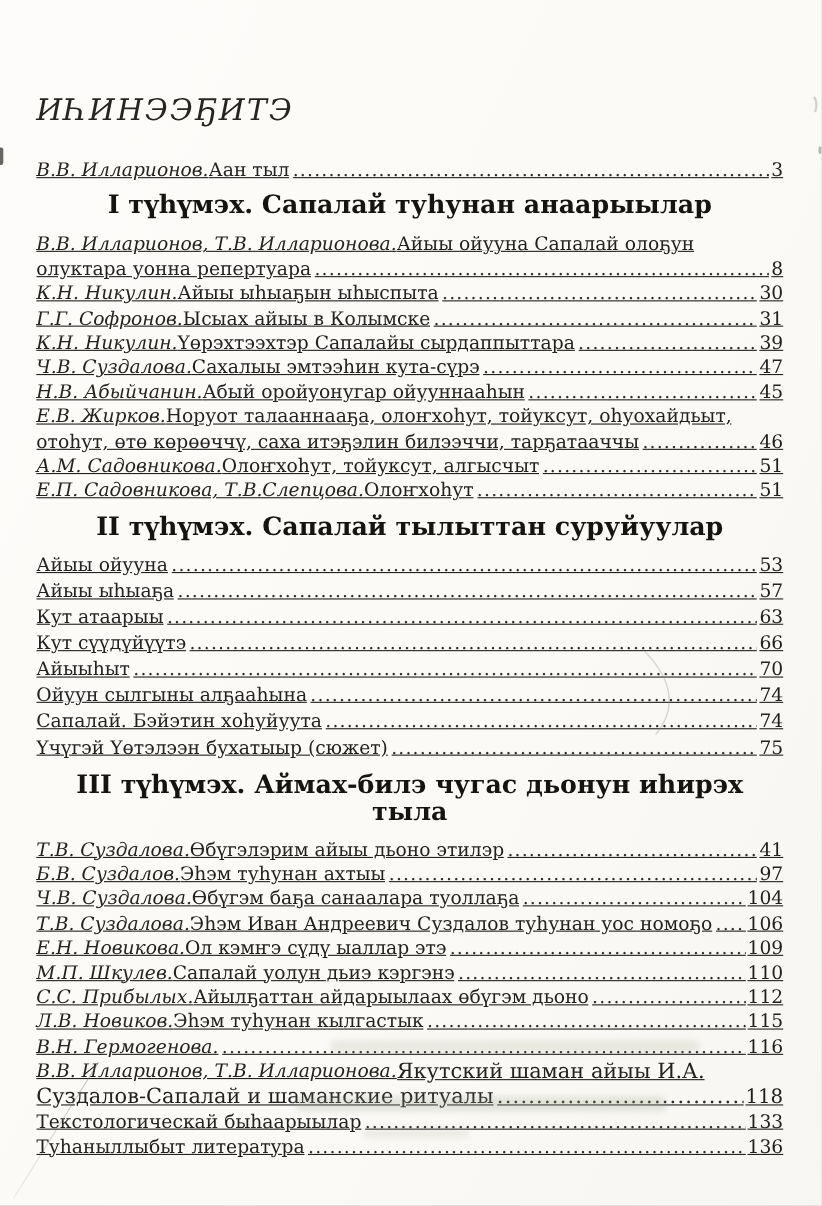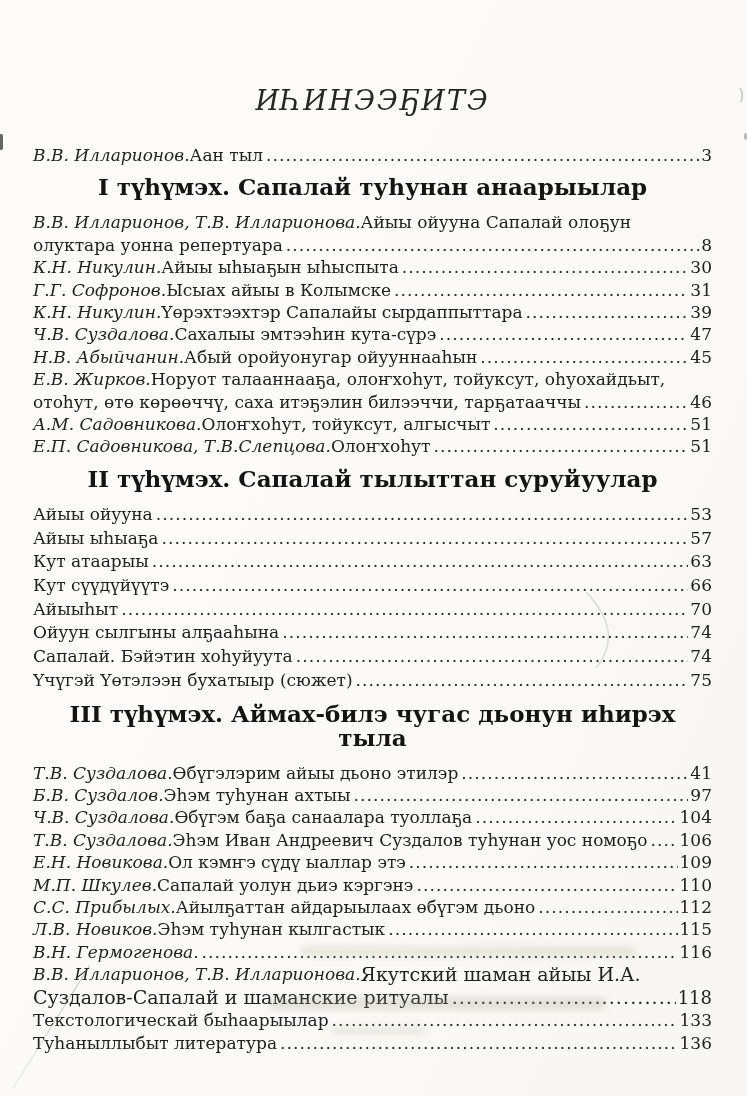--- a/index.html
+++ b/index.html
@@ -17,21 +17,21 @@
 
   .content {
     position: absolute;
     left: 33px;
     right: 35px;
     top: 0;
   }
 
   .doc-title {
     margin: 84px 0 26px 0;
-    text-align: center;
+    text-align: left;
     font-style: italic;
     font-weight: 400;
     font-size: 27px;
     line-height: 34px;
     letter-spacing: 2px;
     color: #26251f;
   }
 
   .heading {
     text-align: center;
@@ -43,20 +43,21 @@
   }
 
   .entry { margin: 0; }
 
   .line {
     display: flex;
     align-items: center;
     font-size: 17px;
     line-height: 22.4px;
     white-space: nowrap;
+    text-decoration: underline;
   }
 
   .entry.wide .line { line-height: 23.7px; }
 
   .entry.large .line { font-size: 19px; line-height: 23px; }
   .entry.large .author { font-size: 17px; }
   .entry.large .page-num { font-size: 18px; }
 
   .author {
     font-style: italic;

